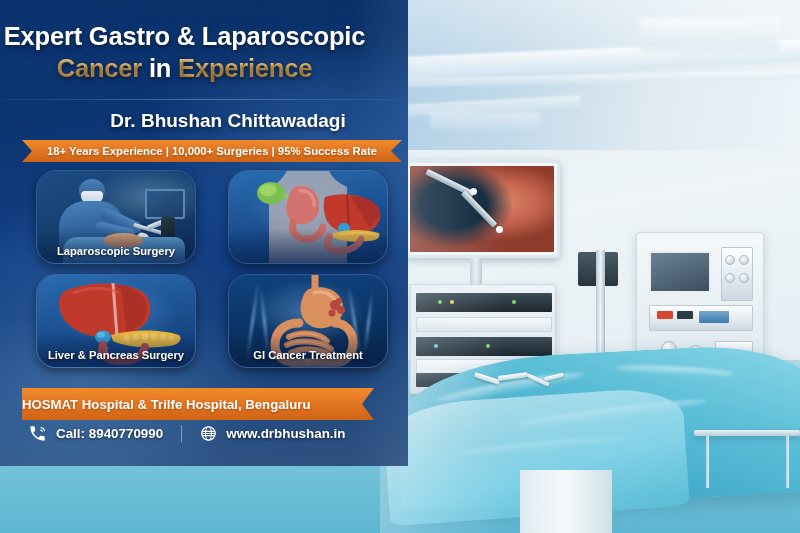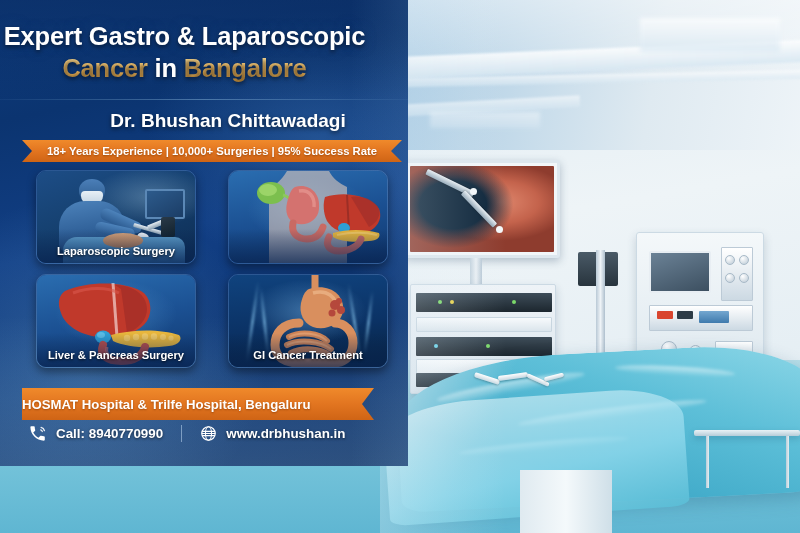--- a/index.html
+++ b/index.html
@@ -219,21 +219,21 @@
     font-size:11.3px; font-weight:bold; color:#ffffff; white-space:nowrap;
     text-shadow:0 1px 2px rgba(120,50,0,.65);
   }
 
   
   .cards {
     position:absolute; left:36px; top:170px; width:352px; z-index:6;
     display:grid; grid-template-columns:160px 160px; gap:10px 32px;
   }
   .card {
-    position:relative; width:160px; height:94px; border-radius:10px; overflow:hidden;
+    position:relative; width:160px; height:94px; border-radius:20px; overflow:hidden;
     box-shadow:0 4px 10px rgba(0,0,0,.42);
     border:1px solid rgba(150,200,240,.22);
   }
   .card-art { position:absolute; inset:0; }
   .card-label {
     position:absolute; left:0; right:0; bottom:6px; text-align:center;
     font-size:11.2px; font-weight:bold; color:#ffffff;
     text-shadow:0 1px 3px rgba(0,0,0,.85);
   }
   .card-shade {
@@ -408,21 +408,21 @@
 <div class="panel">
   <div class="panel-topband"></div>
   <div class="panel-glow"></div>
   <div class="panel-edge"></div>
   <div class="hairline"></div>
 </div>
 
 <div class="headline">
   <div class="hl1">Expert Gastro &amp; Laparoscopic</div>
   <div class="hl2">
-    <span class="gold">Cancer</span><span class="wht">&nbsp;</span><span class="wht">in</span><span class="wht">&nbsp;</span><span class="gold">Bangalore</span>
+    <span class="gold">Cancer</span><span class="wht">&nbsp;</span><span class="wht">in</span><span class="wht">&nbsp;</span><span class="gold">Experience</span>
   </div>
 </div>
 
 <div class="docname">Dr. Bhushan Chittawadagi</div>
 
 <div class="ribbon right-notch">
   <span class="ribbon-txt">18+ Years Experience | 10,000+ Surgeries | 95% Success Rate</span>
 </div>
 
 <div class="cards">

